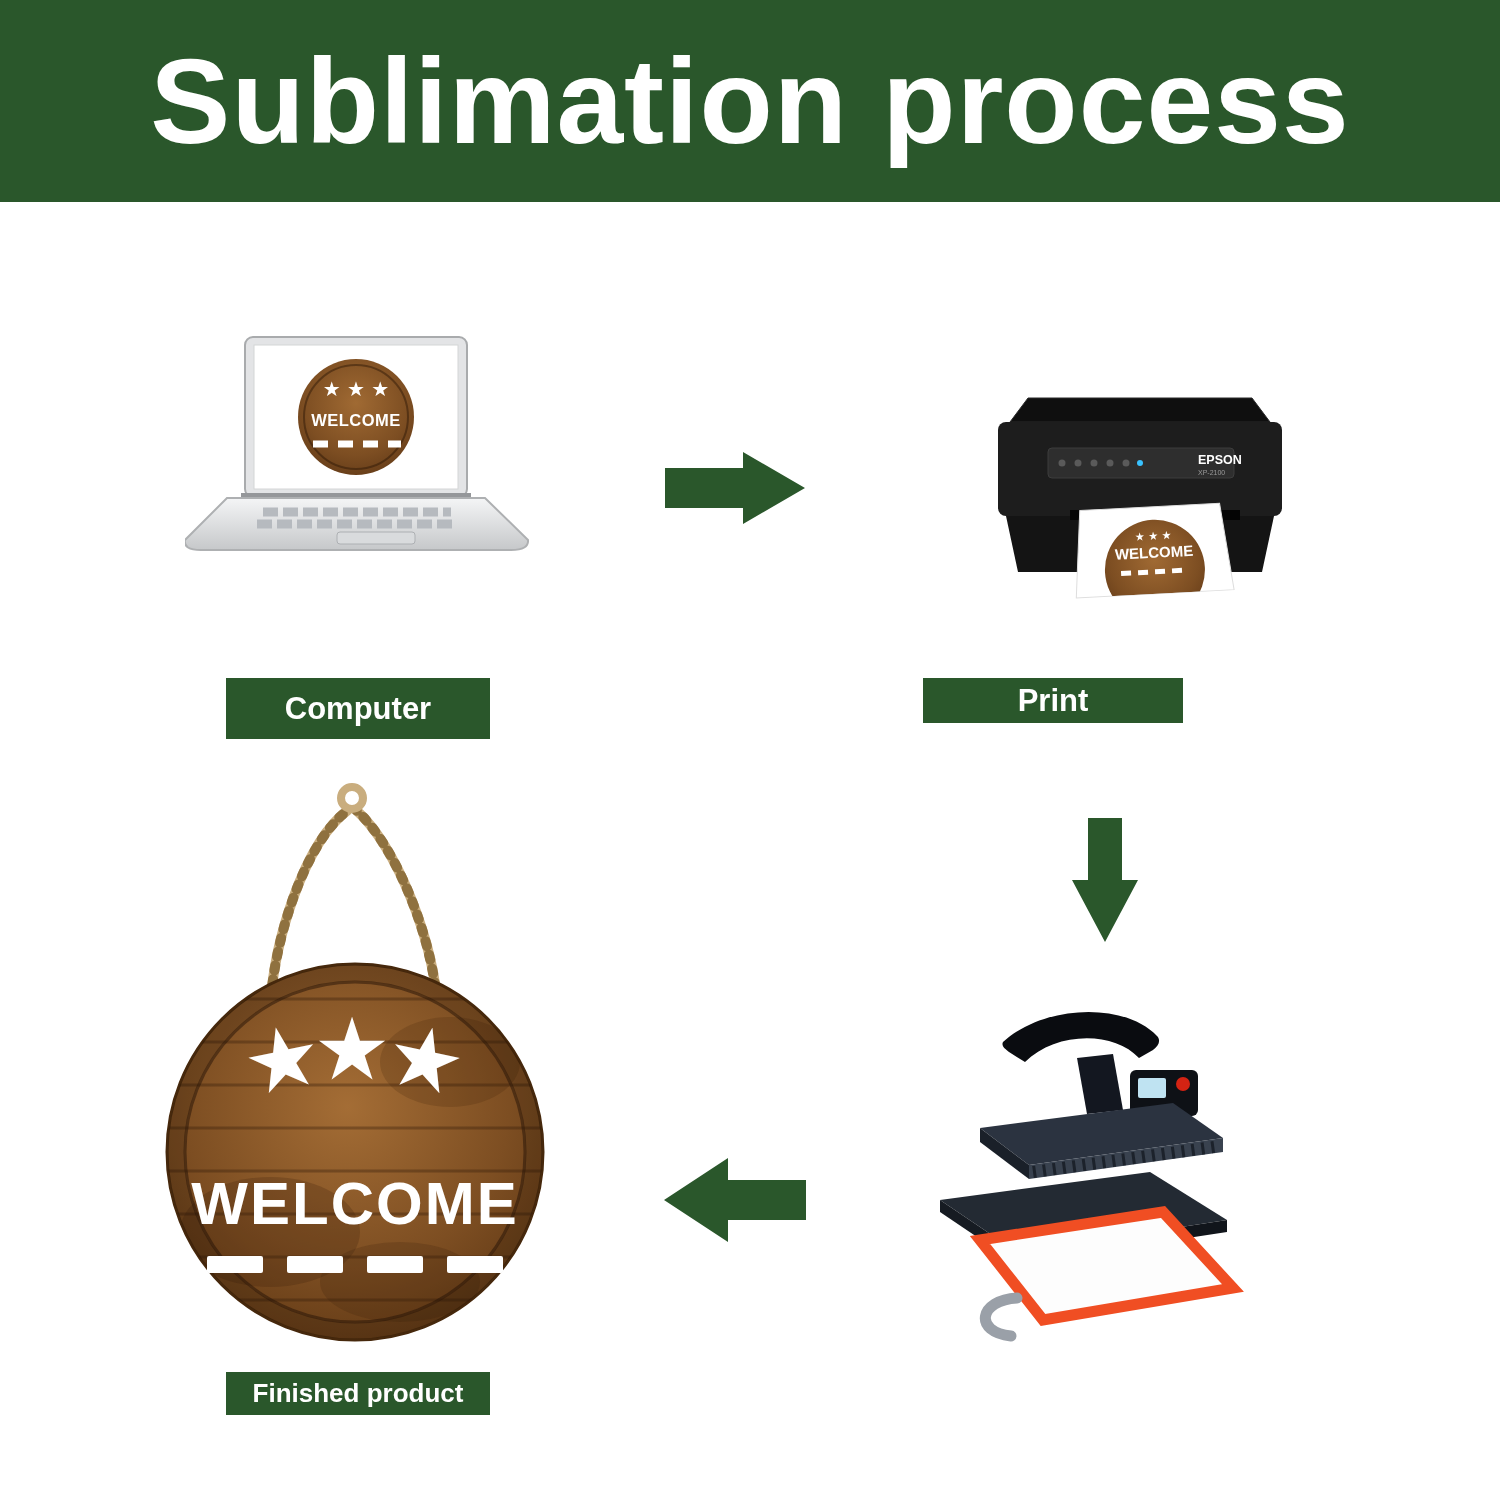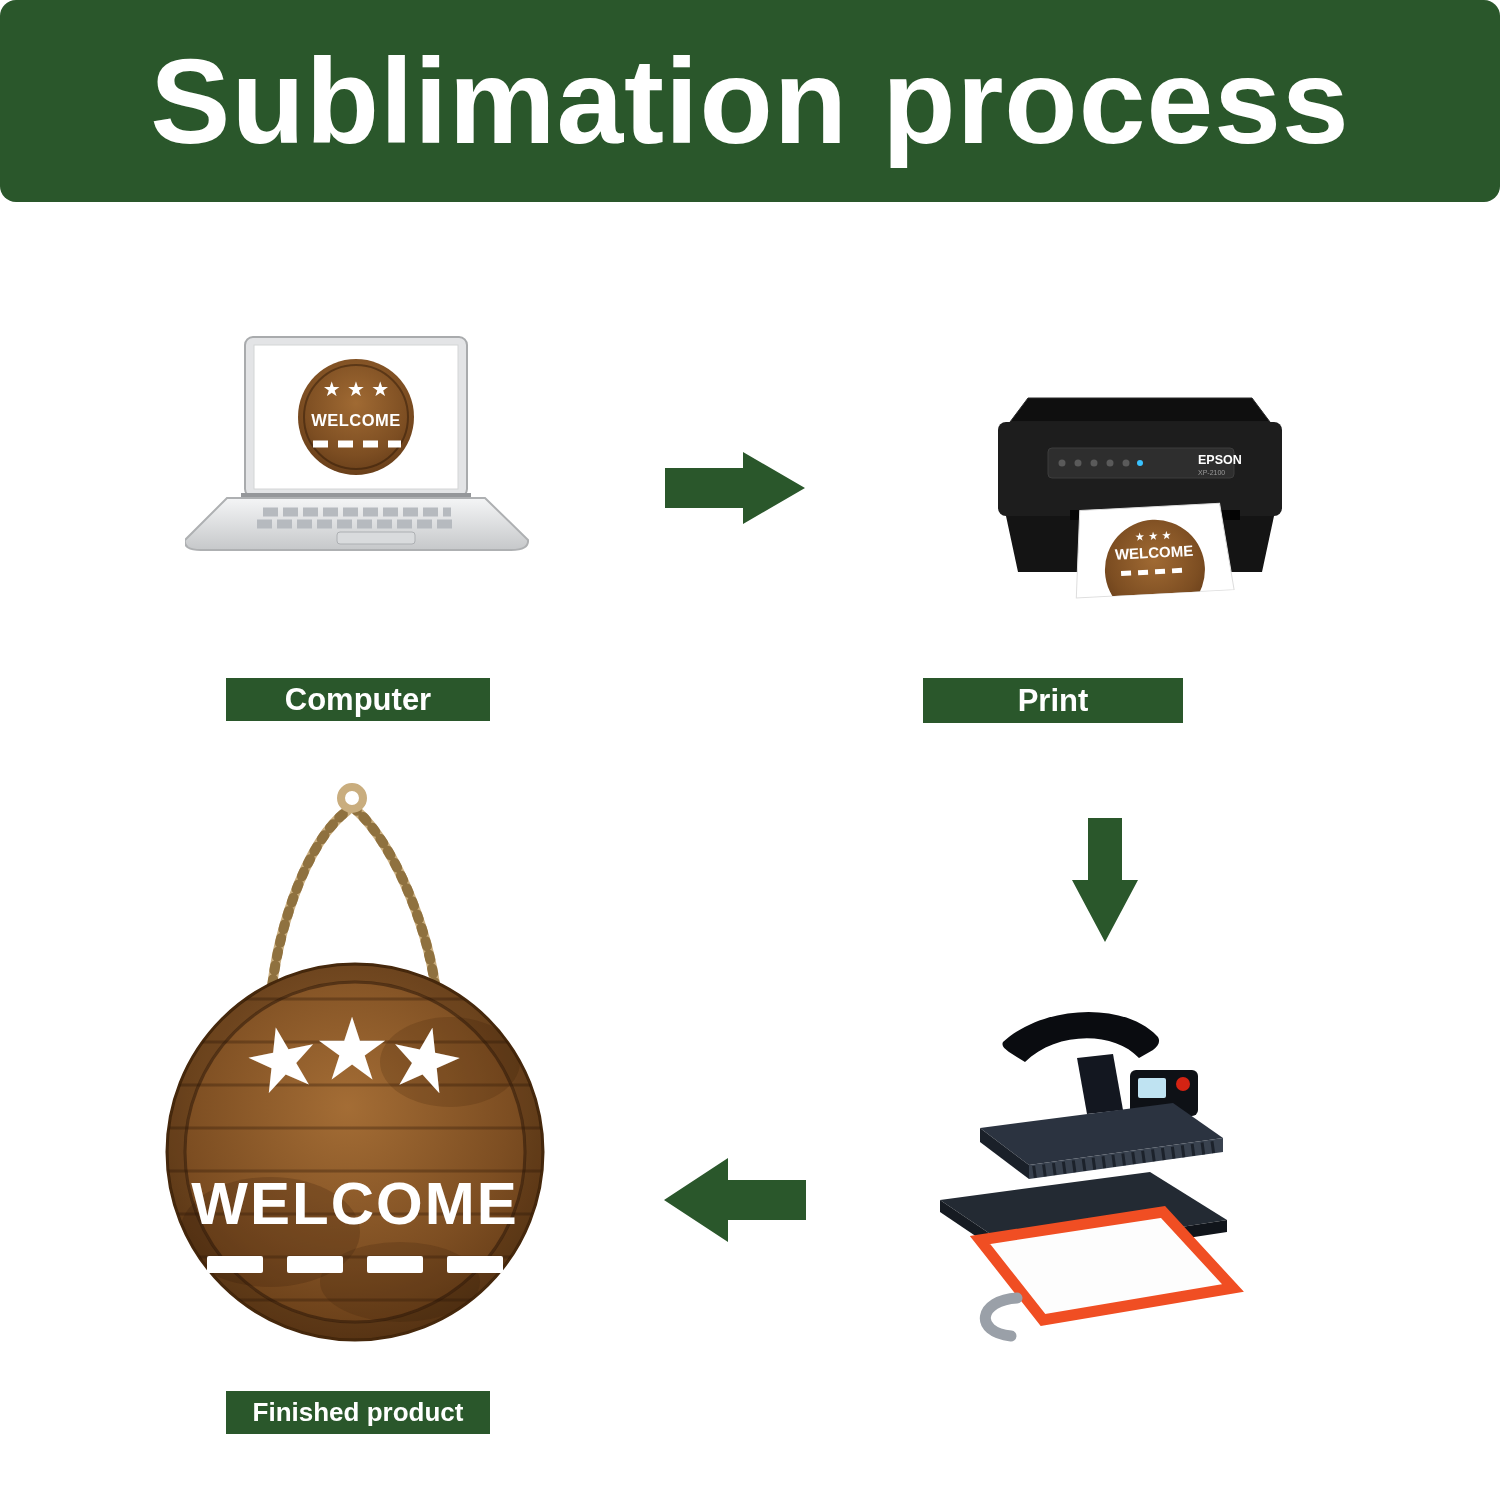--- a/index.html
+++ b/index.html
@@ -1,24 +1,24 @@
 <!DOCTYPE html>
 <html><head>
 <meta charset="utf-8">
 <style>
   html,body{margin:0;padding:0;background:#fff;}
   #canvas{position:relative;width:1500px;height:1500px;background:#fff;overflow:hidden;
           font-family:"Liberation Sans", sans-serif;}
   .banner{position:absolute;left:0;top:0;width:1500px;height:202px;background:#2a572b;
-          display:flex;align-items:center;justify-content:center;border-radius:16px;}
+          display:flex;align-items:center;justify-content:center;}
   .banner h1{margin:0;color:#fff;font-size:120px;font-weight:bold;letter-spacing:1px;white-space:nowrap;}
   .step-label{position:absolute;background:#2a572b;color:#fff;font-weight:bold;
               display:flex;align-items:center;justify-content:center;white-space:nowrap;}
   .lbl-big{font-size:31px;}
-  .lbl-small{font-size:26px;margin-top:19px;}
+  .lbl-small{font-size:26px;}
   .illus{position:absolute;}
   svg{display:block;}
   svg text{font-family:"Liberation Sans", sans-serif;}
   .star-text{font-family:"DejaVu Sans", sans-serif;}
 </style>
 </head>
 <body>
 
 <div id="canvas">
 
@@ -52,21 +52,21 @@
       </g>
 
       <rect x="56" y="161" width="230" height="5" fill="#95979a"></rect>
 
       <path d="M42,166 L300,166 L343,208 Q344,218 326,218 L16,218 Q-2,218 0,208 Z" fill="url(#baseGrad)" stroke="#aeb0b2" stroke-width="2"></path>
       <line x1="78" y1="180" x2="266" y2="180" stroke="#b6babf" stroke-width="9" stroke-dasharray="15 5"></line>
       <line x1="72" y1="192" x2="272" y2="192" stroke="#b6babf" stroke-width="9" stroke-dasharray="15 5"></line>
       <rect x="152" y="200" width="78" height="12" rx="3" fill="#d9dbdd" stroke="#adb0b3"></rect>
     </svg>
   </div>
-  <div class="step-label lbl-big" style="left:226px;top:678px;width:264px;height:43px;">Computer</div>
+  <div class="step-label lbl-big" style="left:226px;top:678px;width:264px;height:61px;">Computer</div>
 
   <div class="illus" style="left:665px;top:452px;">
     <svg width="140" height="72" viewBox="0 0 140 72">
       <polygon points="0,16 78,16 78,0 140,36 78,72 78,56 0,56" fill="#2a572b"></polygon>
     </svg>
   </div>
 
   <div class="illus" style="left:970px;top:392px;">
     <svg width="340" height="235" viewBox="0 0 340 235">
       <defs>

